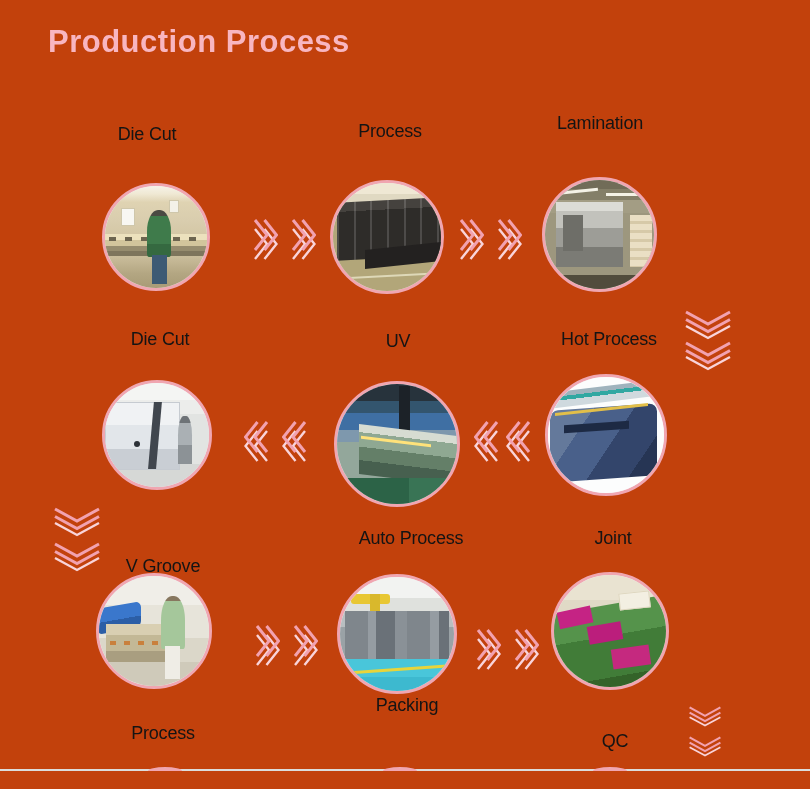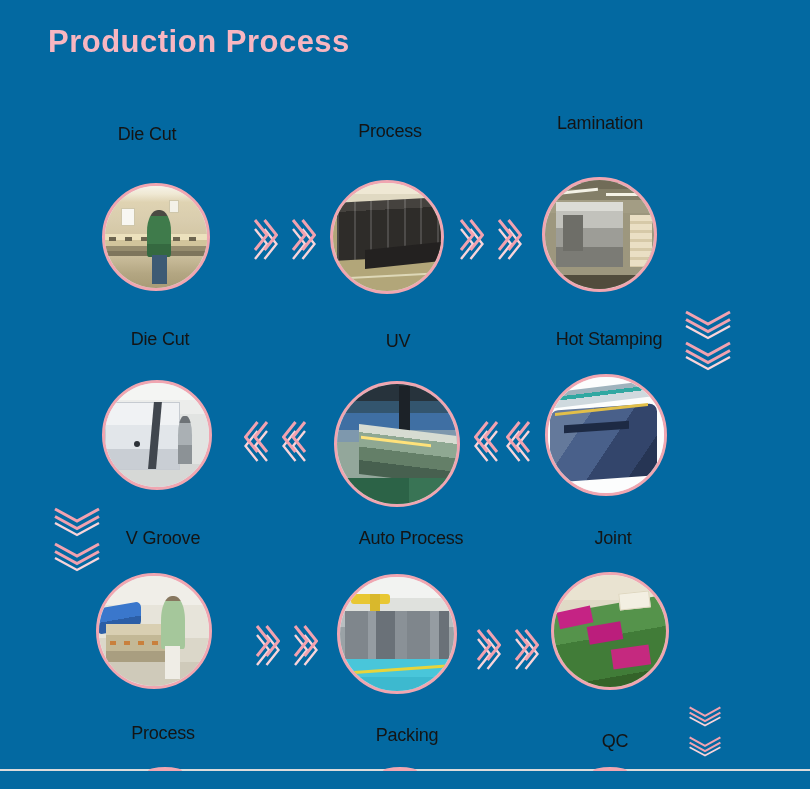--- a/index.html
+++ b/index.html
@@ -1,28 +1,28 @@
 <!DOCTYPE html>
 <html><head>
 <meta charset="utf-8">
 <style>
   html,body{margin:0;padding:0;background:#fff;}
   body{width:810px;height:789px;position:relative;overflow:hidden;
        font-family:"Liberation Sans", sans-serif;}
-  .page{position:absolute;inset:0;background:#0369a1;}
+  .page{position:absolute;inset:0;background:#c2410c;}
 
   .title{position:absolute;left:48px;top:24px;margin:0;
          font-size:31px;font-weight:700;letter-spacing:.5px;color:#f8b6c1;}
 
   .lbl{position:absolute;transform:translateX(-50%);white-space:nowrap;
        font-size:18px;color:#141414;letter-spacing:-.2px;}
   .l-r1c1{left:147px;top:124px}.l-r1c2{left:390px;top:121px}.l-r1c3{left:600px;top:113px}
   .l-r2c1{left:160px;top:329px}.l-r2c2{left:398px;top:331px}.l-r2c3{left:609px;top:329px}
-  .l-r3c1{left:163px;top:528px}.l-r3c2{left:411px;top:528px}.l-r3c3{left:613px;top:528px}
-  .l-r4c1{left:163px;top:723px}.l-r4c2{left:407px;top:725px}.l-r4c3{left:615px;top:731px}
+  .l-r3c1{left:163px;top:556px}.l-r3c2{left:411px;top:528px}.l-r3c3{left:613px;top:528px}
+  .l-r4c1{left:163px;top:723px}.l-r4c2{left:407px;top:695px}.l-r4c3{left:615px;top:731px}
 
   .circle{position:absolute;border-radius:50%;border:3px solid #f0a6b1;
           overflow:hidden;box-sizing:border-box;background:#eee;}
   .c-r1c1{left:102px;top:183px;width:108px;height:108px}
   .c-r1c2{left:330px;top:180px;width:114px;height:114px}
   .c-r1c3{left:542px;top:177px;width:115px;height:115px}
   .c-r2c1{left:102px;top:380px;width:110px;height:110px}
   .c-r2c2{left:334px;top:381px;width:126px;height:126px}
   .c-r2c3{left:545px;top:374px;width:122px;height:122px}
   .c-r3c1{left:96px; top:573px;width:116px;height:116px}
@@ -144,21 +144,21 @@
 
 <div class="page">
 
   <h1 class="title">Production Process</h1>
 
   <span class="lbl l-r1c1">Die Cut</span>
   <span class="lbl l-r1c2">Process</span>
   <span class="lbl l-r1c3">Lamination</span>
   <span class="lbl l-r2c1">Die Cut</span>
   <span class="lbl l-r2c2">UV</span>
-  <span class="lbl l-r2c3">Hot Stamping</span>
+  <span class="lbl l-r2c3">Hot Process</span>
   <span class="lbl l-r3c1">V Groove</span>
   <span class="lbl l-r3c2">Auto Process</span>
   <span class="lbl l-r3c3">Joint</span>
   <span class="lbl l-r4c1">Process</span>
   <span class="lbl l-r4c2">Packing</span>
   <span class="lbl l-r4c3">QC</span>
 
   <div class="circle c-r1c1">
     <div class="ph ph1">
       <div class="m"></div>

